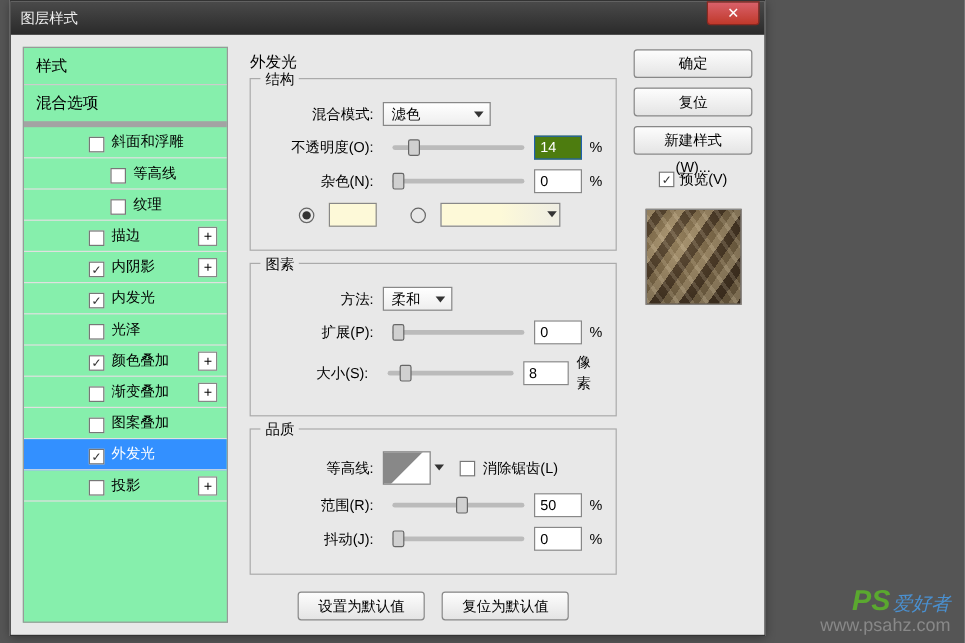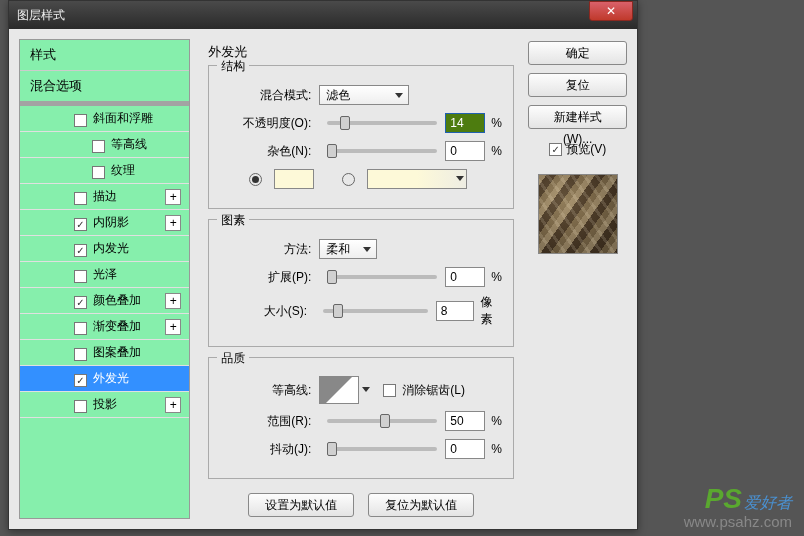--- a/index.html
+++ b/index.html
@@ -50,21 +50,21 @@
     .btn { height: 24px; padding: 0 16px; background: linear-gradient(#fdfdfd,#e4e4e4); border: 1px solid #888; border-radius: 3px; cursor: pointer; line-height: 22px; text-align: center; }
     .right { width: 130px; display: flex; flex-direction: column; gap: 8px; padding-top: 2px; align-items: center; }
     .right .btn { width: 100%; }
     .preview-row { display: flex; align-items: center; gap: 4px; justify-content: center; margin-top: 4px; }
     .preview { width: 80px; height: 80px; border: 1px solid #888; margin: 8px auto 0; background: 
       radial-gradient(ellipse at 30% 30%, #8a7656 0%, #5d4b33 40%, #3d3020 70%, #2a2014 100%);
       background-color: #5c4a32; position: relative; overflow: hidden; }
     .preview::before, .preview::after { content:""; position:absolute; inset:0; background: repeating-linear-gradient(125deg, rgba(200,180,140,0.5) 0 6px, rgba(60,45,30,0.5) 6px 14px, rgba(160,140,100,0.4) 14px 20px); }
     .preview::after { background: repeating-linear-gradient(55deg, rgba(255,240,210,0.15) 0 3px, transparent 3px 10px); }
     .watermark { position: absolute; right: 12px; bottom: 6px; font-family: Arial, sans-serif; text-align: right; }
-    .watermark .ps { font-size: 28px; font-weight: bold; font-style: italic; color: #5aa82f; display: inline; }
+    .watermark .ps { font-size: 24px; font-weight: bold; font-style: italic; color: #5aa82f; display: inline; }
     .watermark .txt { font-size: 16px; color: #4a90d0; font-style: italic; display: inline; margin-left: 2px; font-family: Liberation Mono, monospace; }
     .watermark .url { font-size: 15px; color: #888; display: block; margin-top: -2px; }
   </style>
 </head>
 <body>
 
 <div class="window">
   <div class="titlebar">
     <span class="titlebar-title">图层样式</span>
     <div class="window-controls">

